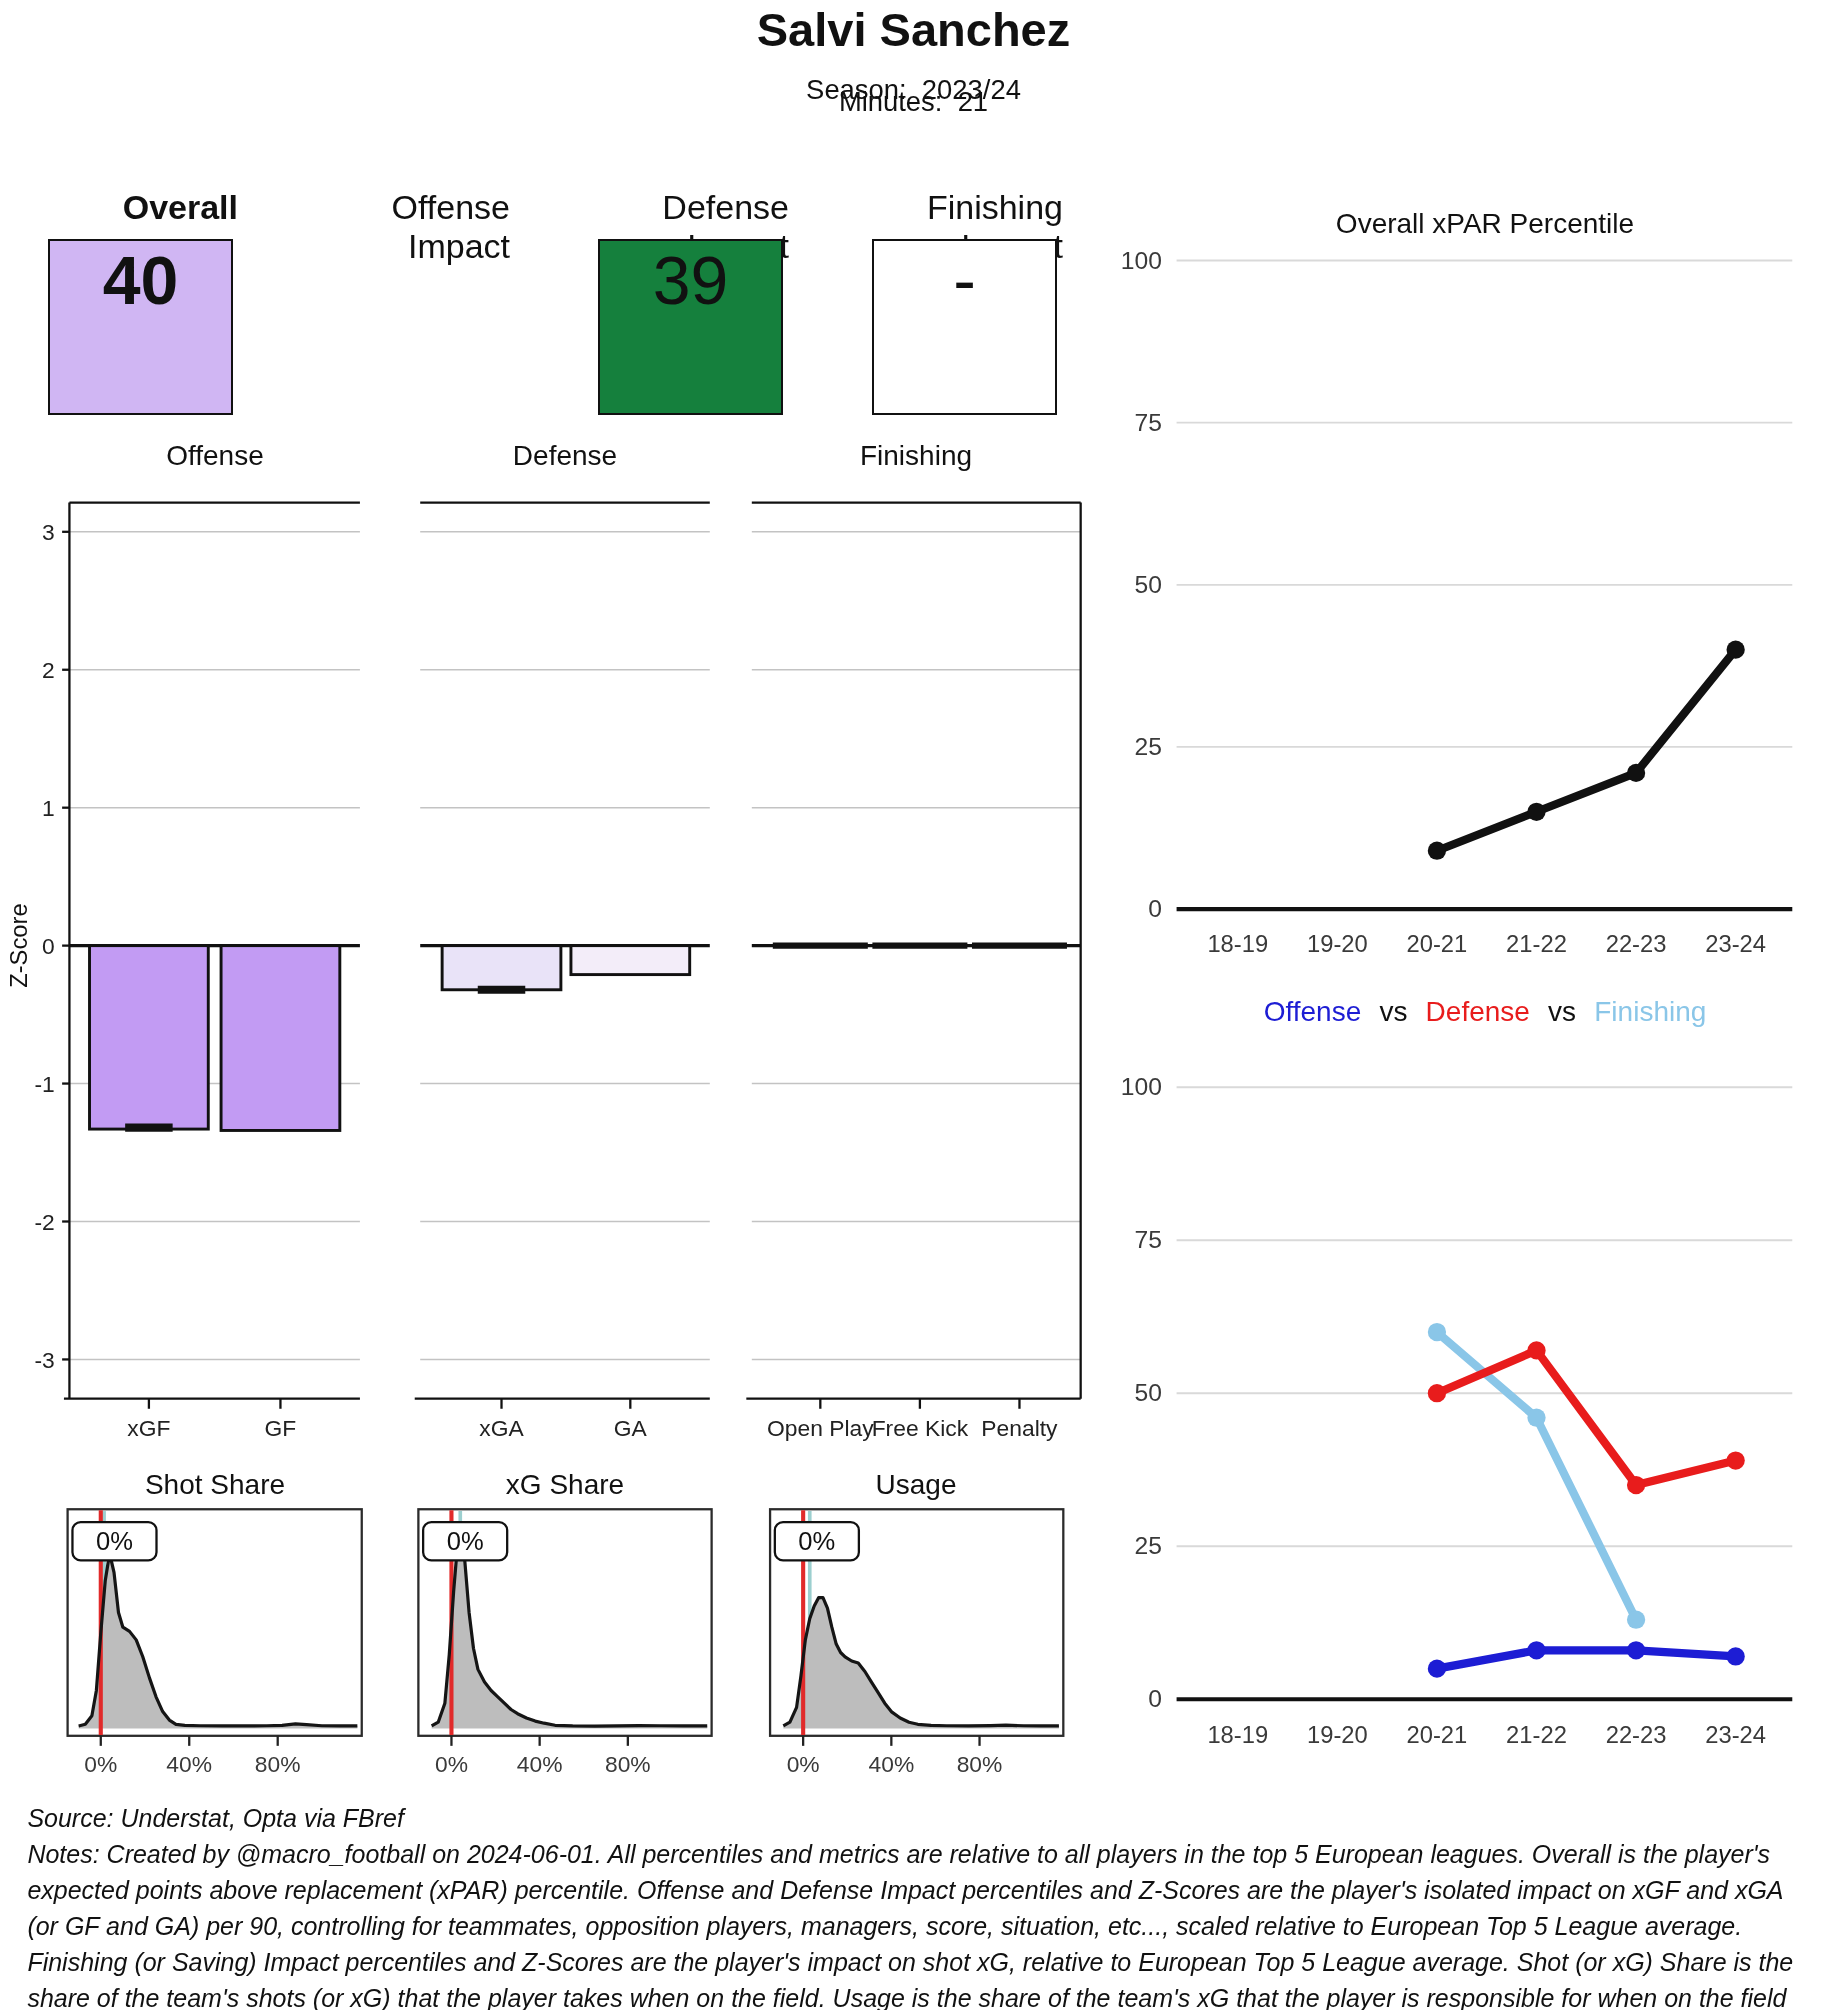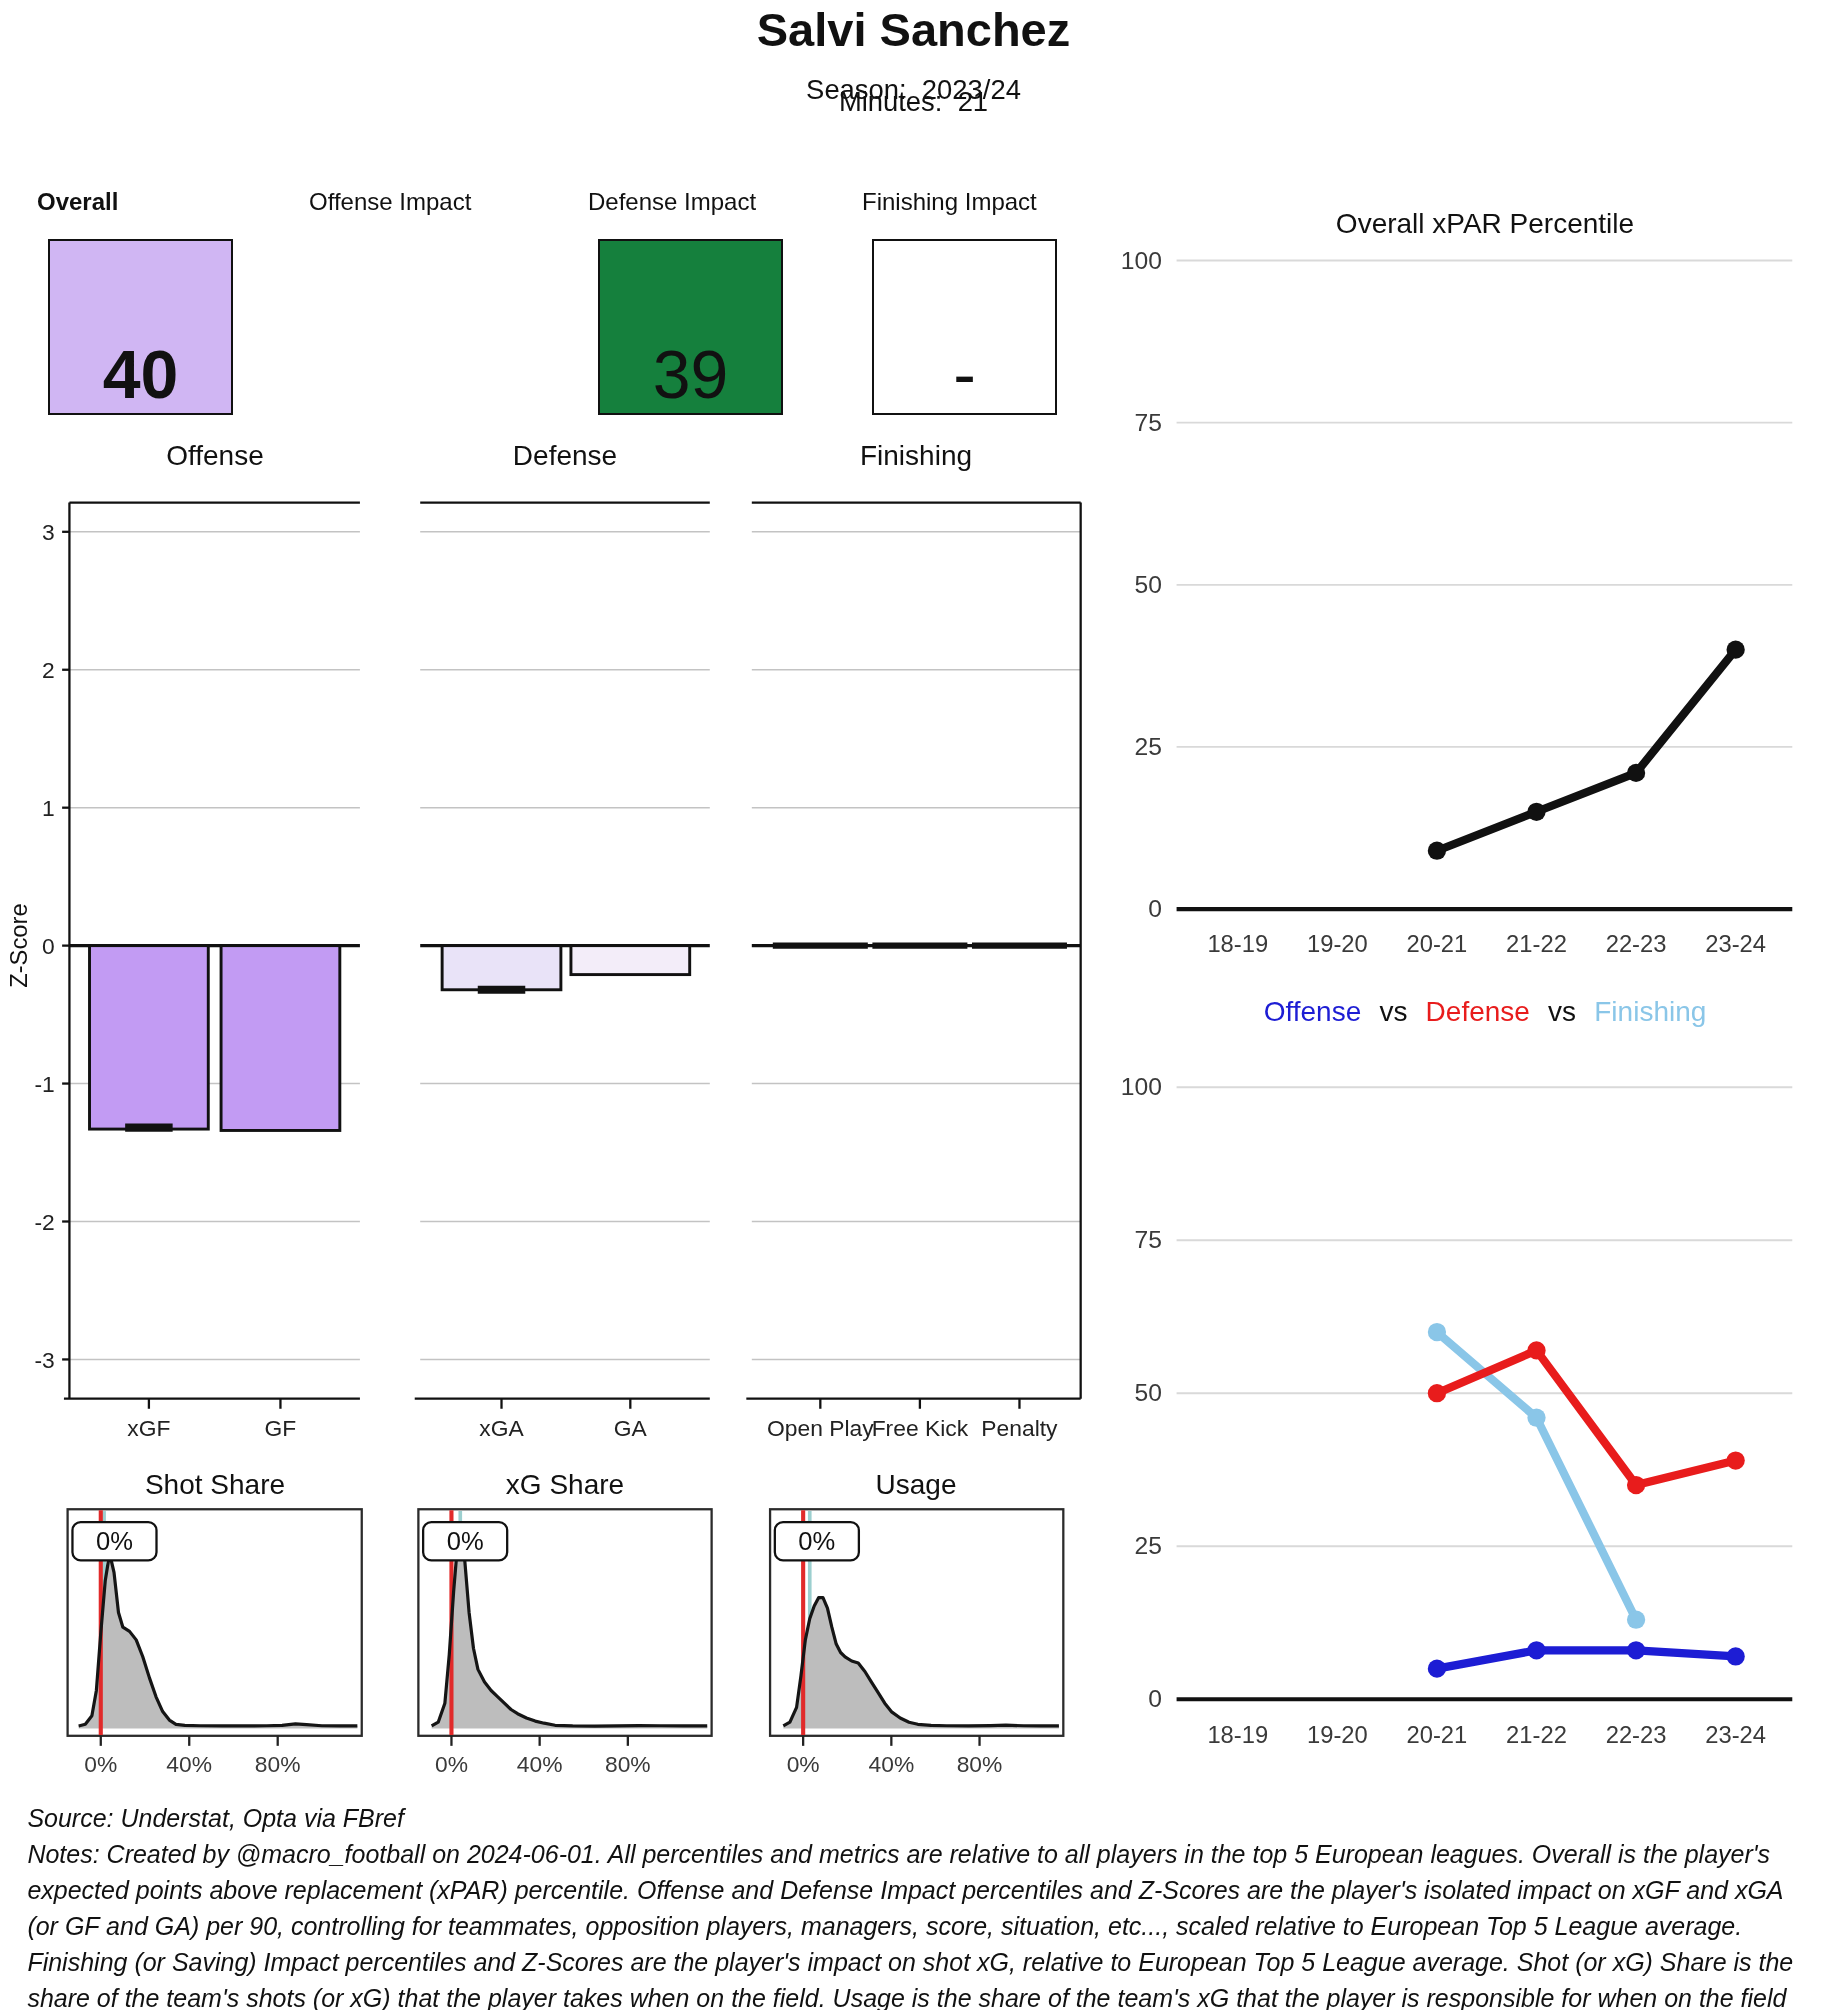--- a/index.html
+++ b/index.html
@@ -5,23 +5,23 @@
   html,body{margin:0;padding:0;background:#ffffff;}
   #page-root{position:relative;width:1827px;height:2010px;background:#ffffff;
     font-family:"Liberation Sans", sans-serif;color:#111;overflow:hidden;}
   #chart-layer{position:absolute;left:0;top:0;z-index:1;}
   .txt{position:absolute;z-index:2;}
   .center{text-align:center;}
   #header-title{left:548px;top:1.8px;width:731px;font-size:47px;font-weight:bold;}
   .header-sub{left:548px;width:731px;font-size:27.4px;}
   #header-season{top:74px;}
   #header-minutes{top:86px;}
-  .card-label{top:188px;width:201px;font-size:24px;text-align:left;}
+  .card-label{top:188px;width:201px;font-size:34px;text-align:right;}
   .card{position:absolute;top:239px;width:181px;height:172px;border:2.7px solid #111;z-index:2;
-        display:flex;align-items:flex-end;justify-content:center;}
+        display:flex;align-items:flex-start;justify-content:center;}
   .card-value{font-size:68px;}
   .panel-title{top:440px;width:274px;font-size:28px;}
   .dens-title{top:1469px;width:274px;font-size:28px;}
   #xpar-title{left:1177px;top:208px;width:616px;font-size:28px;}
   #vs-legend{left:1177px;top:996px;width:616px;font-size:28px;font-weight:500;}
   #vs-legend span{margin:0 9.1px;}
   #notes-block{left:27.4px;top:1800px;width:1784px;font-style:italic;font-size:25px;line-height:1.44;}
 </style>
 </head>
 <body>

